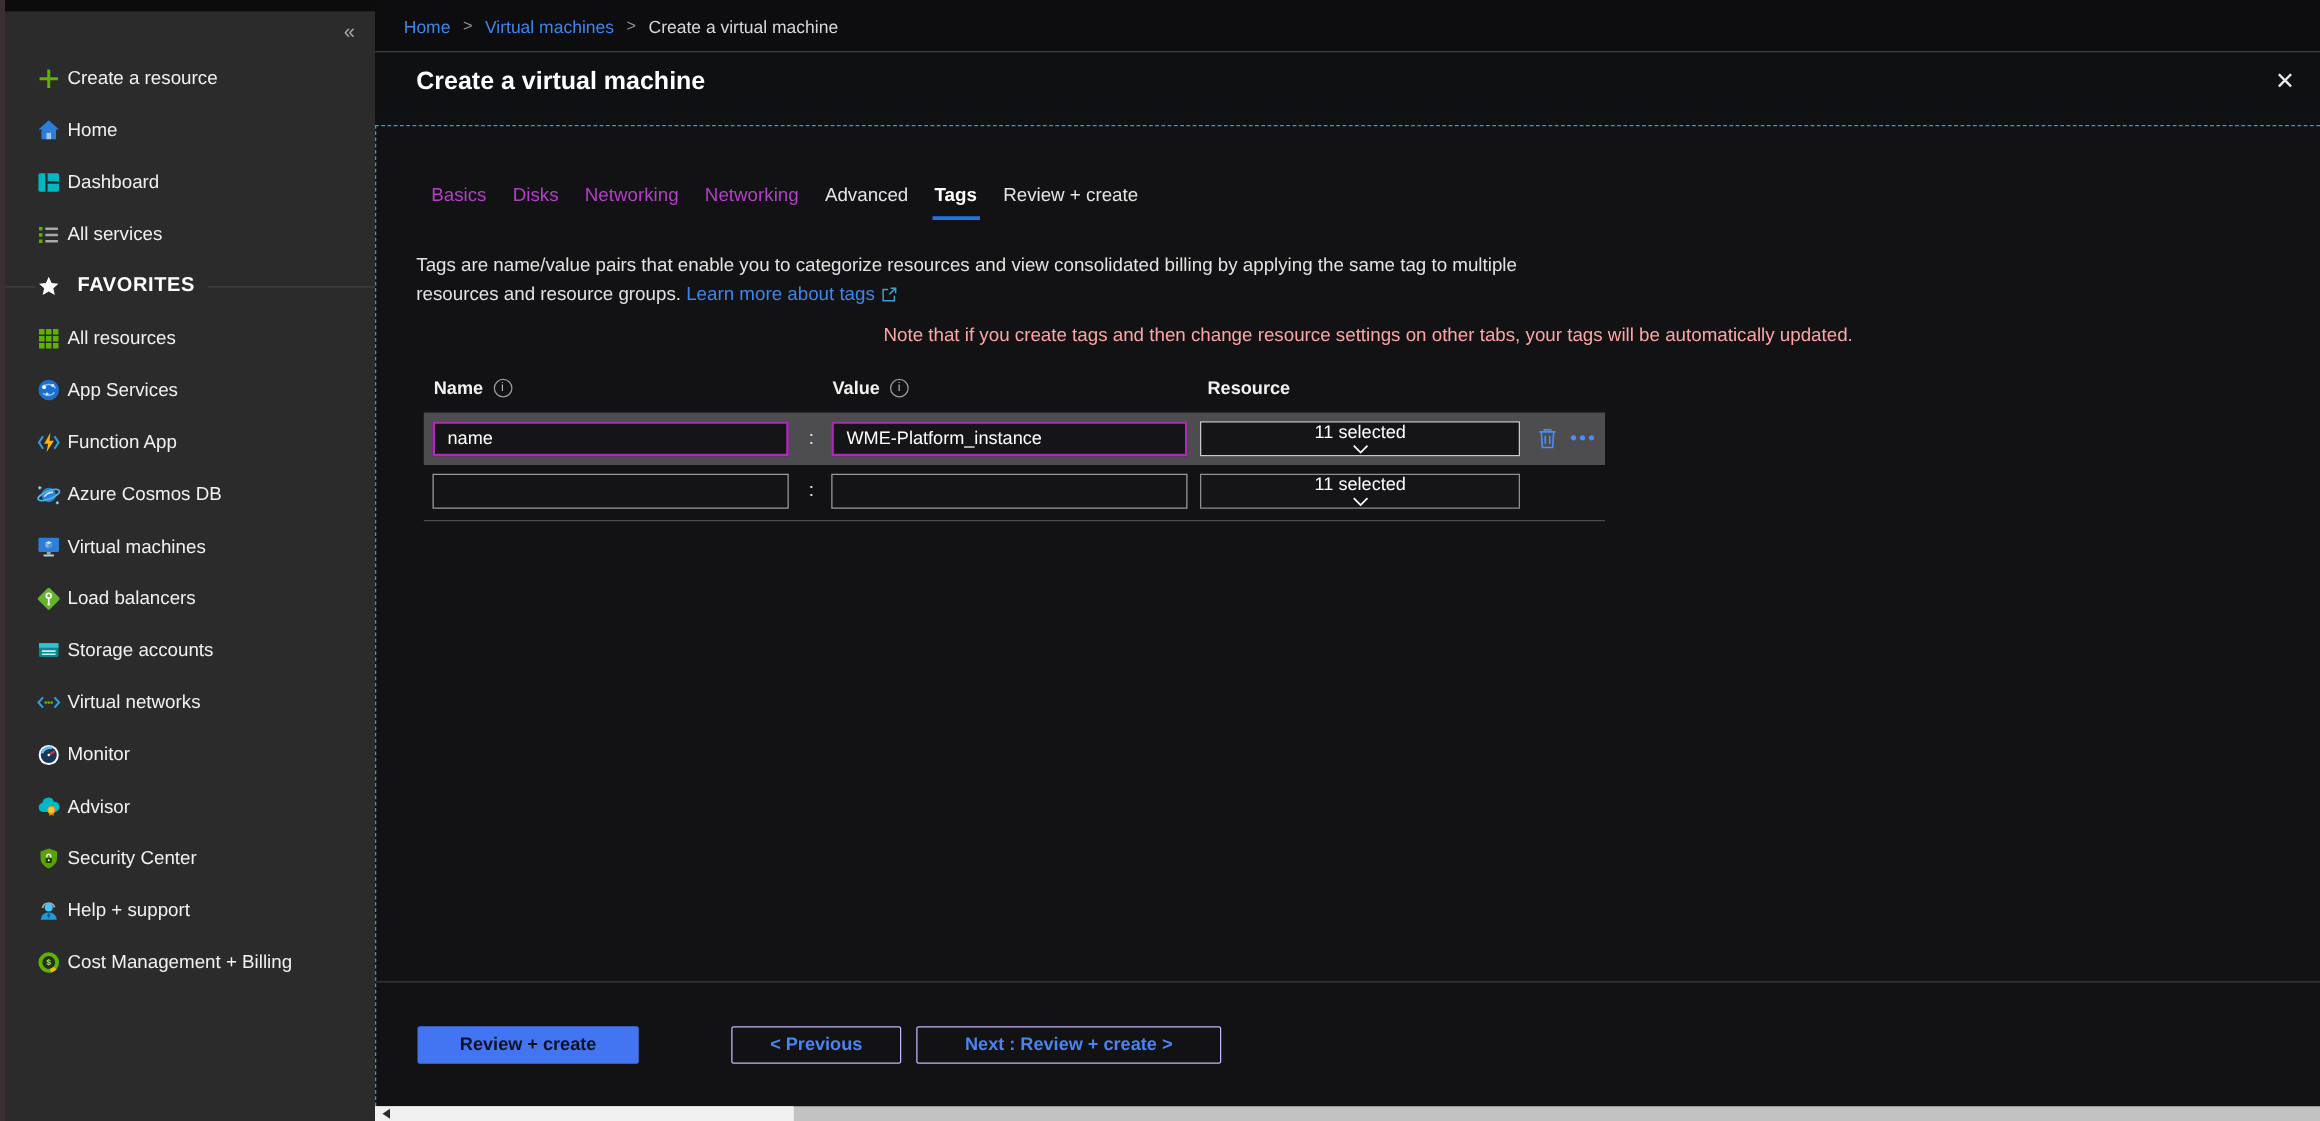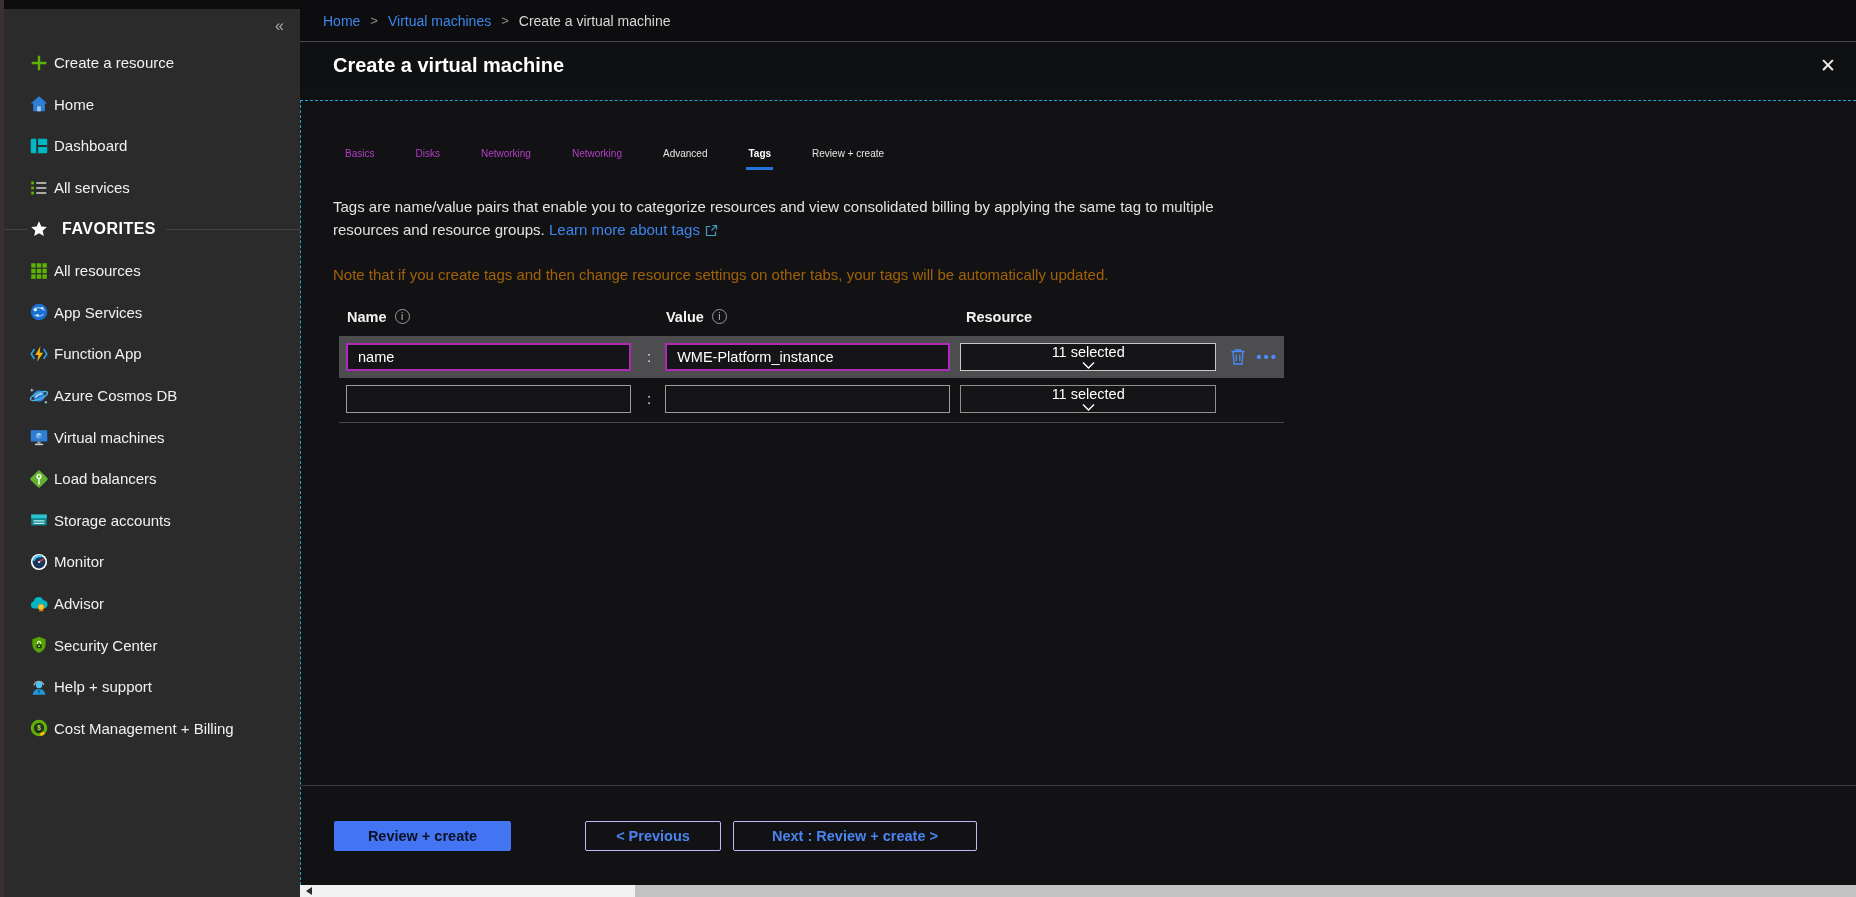--- a/index.html
+++ b/index.html
@@ -31,31 +31,31 @@
   .crumb-sep { color:#8f8f8f; margin:0 10px; font-size:13px; }
   .crumb-current { color:#d8d8d8; }
 
   .page-header { height:47px; display:flex; align-items:center; padding:0 20px 0 33px; background:#0f1012; }
   .page-title { font-size:20px; font-weight:700; color:#ffffff; }
   .close-btn { margin-left:auto; color:#ececec; font-size:19px; cursor:pointer; line-height:1; }
 
   .panel { position:absolute; left:0; top:100px; right:0; bottom:12px; background:#121214;
     border-top:1px dashed #2a9fd1; border-left:1px dashed #2a9fd1; }
 
-  .tabs { display:flex; gap:41px; margin:47px 0 0 44px; font-size:10px; }
+  .tabs { display:flex; gap:21px; margin:47px 0 0 44px; font-size:15px; }
   .tab { position:relative; padding-bottom:11px; cursor:pointer; white-space:nowrap; }
   .tab.visited { color:#b43fc7; }
   .tab.plain { color:#e4e4e4; }
   .tab.active { color:#ffffff; font-weight:700; }
   .tab.active::after { content:""; position:absolute; left:-2px; right:-2px; bottom:0; height:3px; background:#2374df; }
 
   .desc { margin:25px 0 0 32px; max-width:940px; color:#e2e2e2; font-size:15px; line-height:1.55; }
   .learn-link { color:#3e86ec; cursor:pointer; }
   .ext-icon { display:inline-block; vertical-align:-2px; margin-left:5px; }
-  .note { margin:22px 0 0 32px; color:#a16207; font-size:15px; }
+  .note { margin:10px 0 0 32px; color:#fca5a5; font-size:15px;text-align:center; }
 
   .tag-table { margin:26px 0 0 38px; }
   .tag-headers { display:flex; margin-left:8px; font-size:14.5px; font-weight:700; color:#f2f2f2; }
   .th { display:flex; align-items:center; gap:8px; }
   .th1 { width:319px; } .th2 { width:300px; }
   .info-icon { width:15px; height:15px; border:1px solid #9a9a9a; border-radius:50%; color:#bdbdbd;
     font-size:10px; font-weight:400; display:flex; align-items:center; justify-content:center; cursor:pointer; }
 
   .tag-row { display:flex; align-items:center; width:945px; }
   .tag-row.first { margin-top:11px; height:42px; background:#4d4d50; padding-left:7px; }
@@ -213,20 +213,29 @@
 
       <div class="nav-item">
         <svg class="icon" viewBox="0 0 24 24">
             <rect x="3.5" y="6" width="17" height="12" rx="1" fill="#0f8691"></rect>
             <rect x="3.5" y="6" width="17" height="4" fill="#2cc2cf"></rect>
             <path d="M6 13h12M6 15.7h12" stroke="#bfeff3" stroke-width="1.4"></path>
           </svg>
         <span>Storage accounts</span>
       </div>
 
+      <div class="nav-item">
+        <svg class="icon" viewBox="0 0 24 24">
+            <path d="M7 7.5L3 12l4 4.5M17 7.5l4 4.5-4 4.5" stroke="#2b9fe0" stroke-width="1.8" fill="none"></path>
+            <circle cx="9.4" cy="12" r="1.2" fill="#5db300"></circle>
+            <circle cx="12" cy="12" r="1.2" fill="#5db300"></circle>
+            <circle cx="14.6" cy="12" r="1.2" fill="#5db300"></circle>
+          </svg>
+        <span>Virtual networks</span>
+      </div>
 
       <div class="nav-item">
         <svg class="icon" viewBox="0 0 24 24">
             <circle cx="12" cy="12" r="8.8" fill="#ffffff"></circle>
             <circle cx="12" cy="12" r="7" fill="#16365c"></circle>
             <path d="M6 10.5A7 7 0 0 1 15 5.9" stroke="#4fc3f7" stroke-width="2.4" fill="none"></path>
             <path d="M12 12l5-3.2" stroke="#e53935" stroke-width="1.7"></path>
             <circle cx="12" cy="12" r="1.1" fill="#ffffff"></circle>
           </svg>
         <span>Monitor</span>

